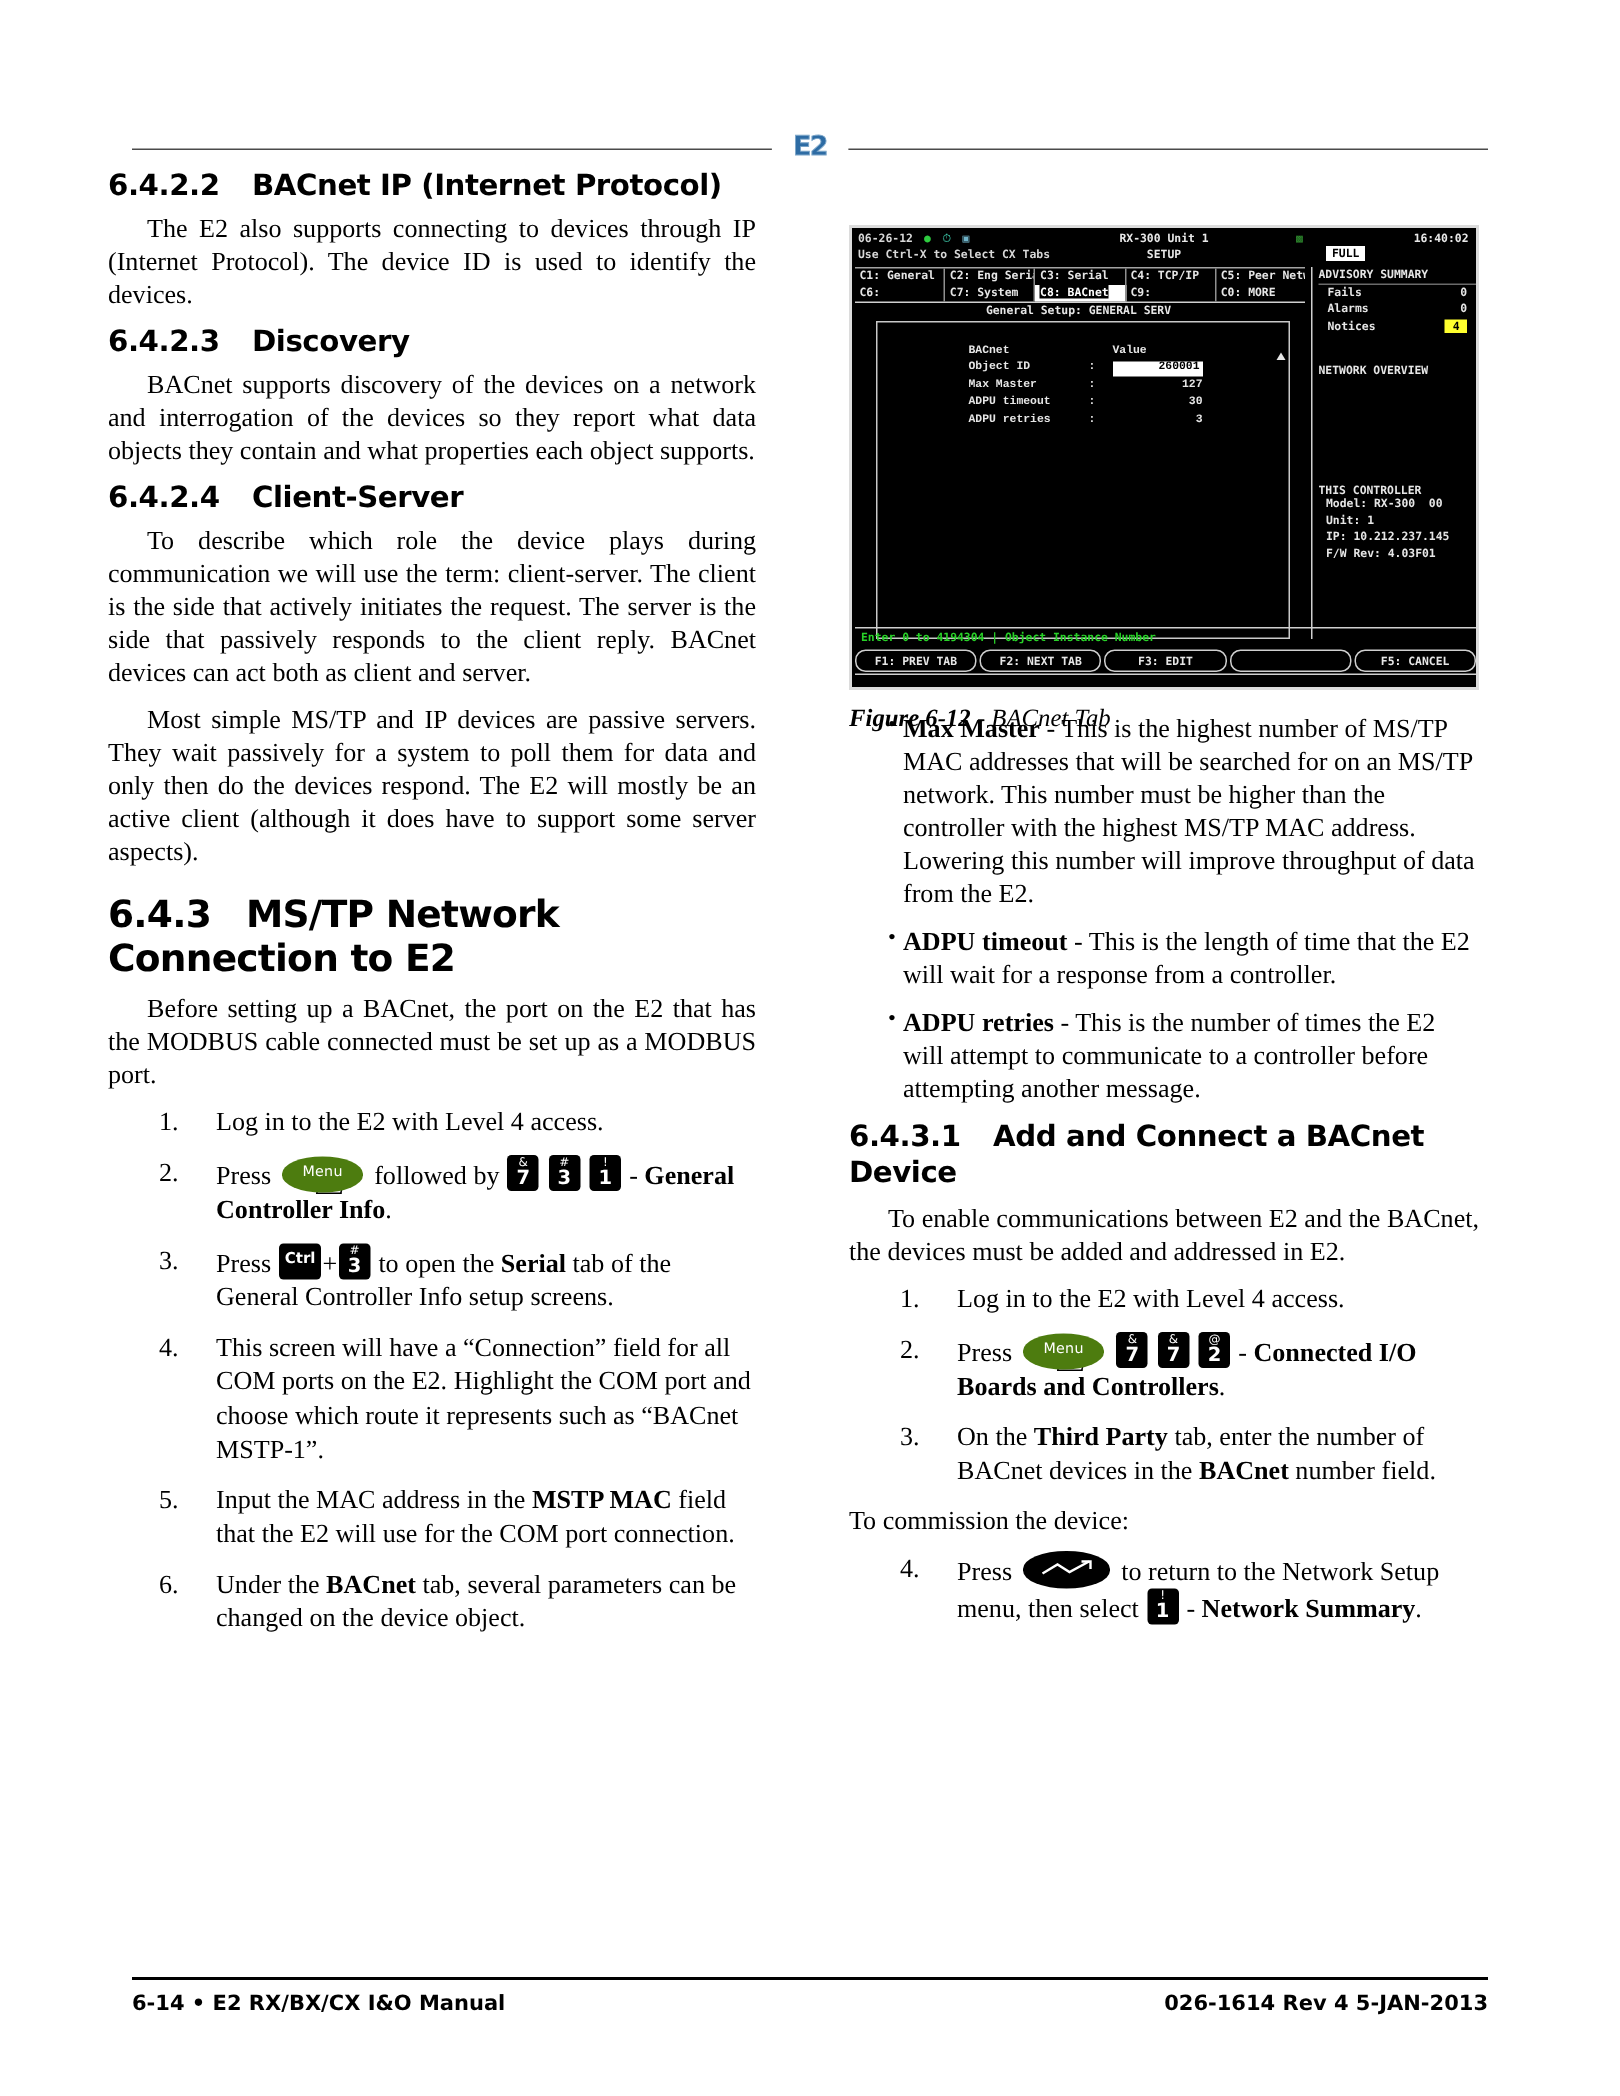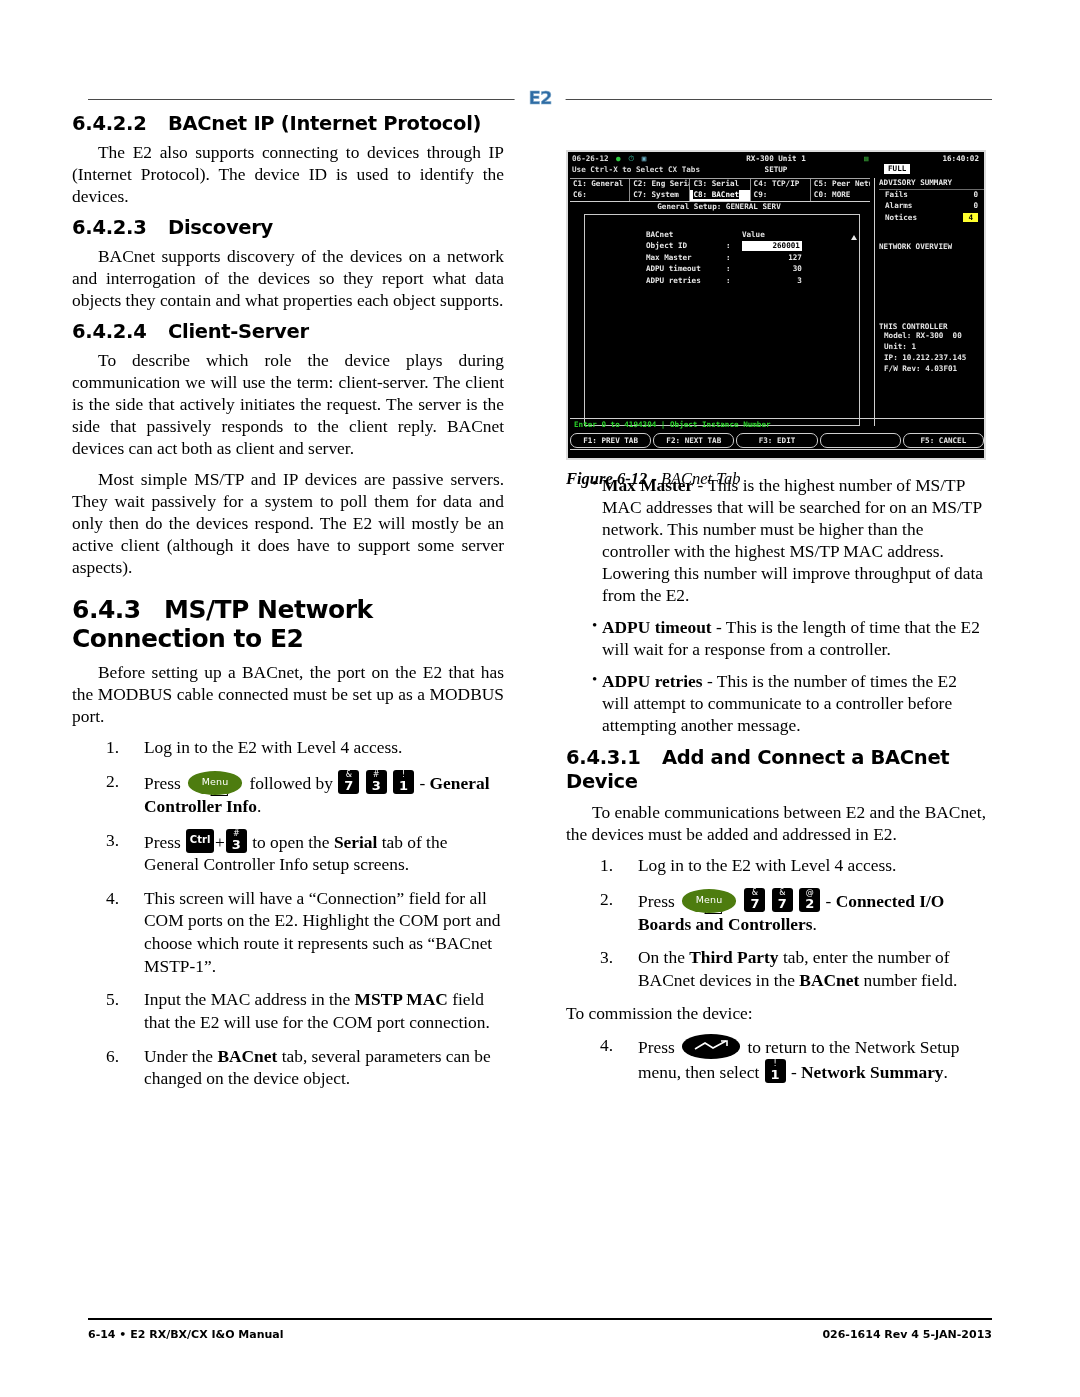--- a/index.html
+++ b/index.html
@@ -217,20 +217,21 @@
   .tabrow .cell.sel .hl { background:#000; color:#fff; }
 
   .t-subtitle {
     position:absolute; left:0; width:302px; top:50px;
     text-align:center; font-weight:bold; color:#e6e6e6;
   }
 
   .panel {
     position:absolute; left:16px; top:62px; width:276px; height:212px;
     border:1px solid #c9c9c9;
+    font-family:Liberation Mono, monospace;
   }
   .ptable { position:absolute; left:6px; top:5px; }
   .prow { height:11.5px; white-space:pre; font-weight:bold; color:#e6e6e6; }
   .prow .lab { display:inline-block; width:80px; }
   .prow .col { display:inline-block; width:16px; }
   .prow .val { display:inline-block; width:60px; text-align:right; }
   .prow .val.edit { background:#fff; color:#000; padding-right:2px; }
   .scroll-up {
     position:absolute; right:2px; top:20px;
     width:0;height:0;border-left:3px solid transparent;border-right:3px solid transparent;
@@ -280,21 +281,21 @@
   
   .footer {
     position:absolute; left:88px; top:1318px; width:904px;
   }
   .footer .rule { width:904px; height:1.5px; background:#000; }
   .footer .row {
     display:flex; justify-content:space-between;
     margin-top:8px;
     font-family:"DejaVu Sans", sans-serif;
     font-weight:700;
-    font-size:11px;
+    font-size:14px;
   }
 </style>
 </head>
 <body>
 
 <div class="page">
 
   <div class="header">
     <div class="rule"></div>
     <div class="logo">E2</div>

